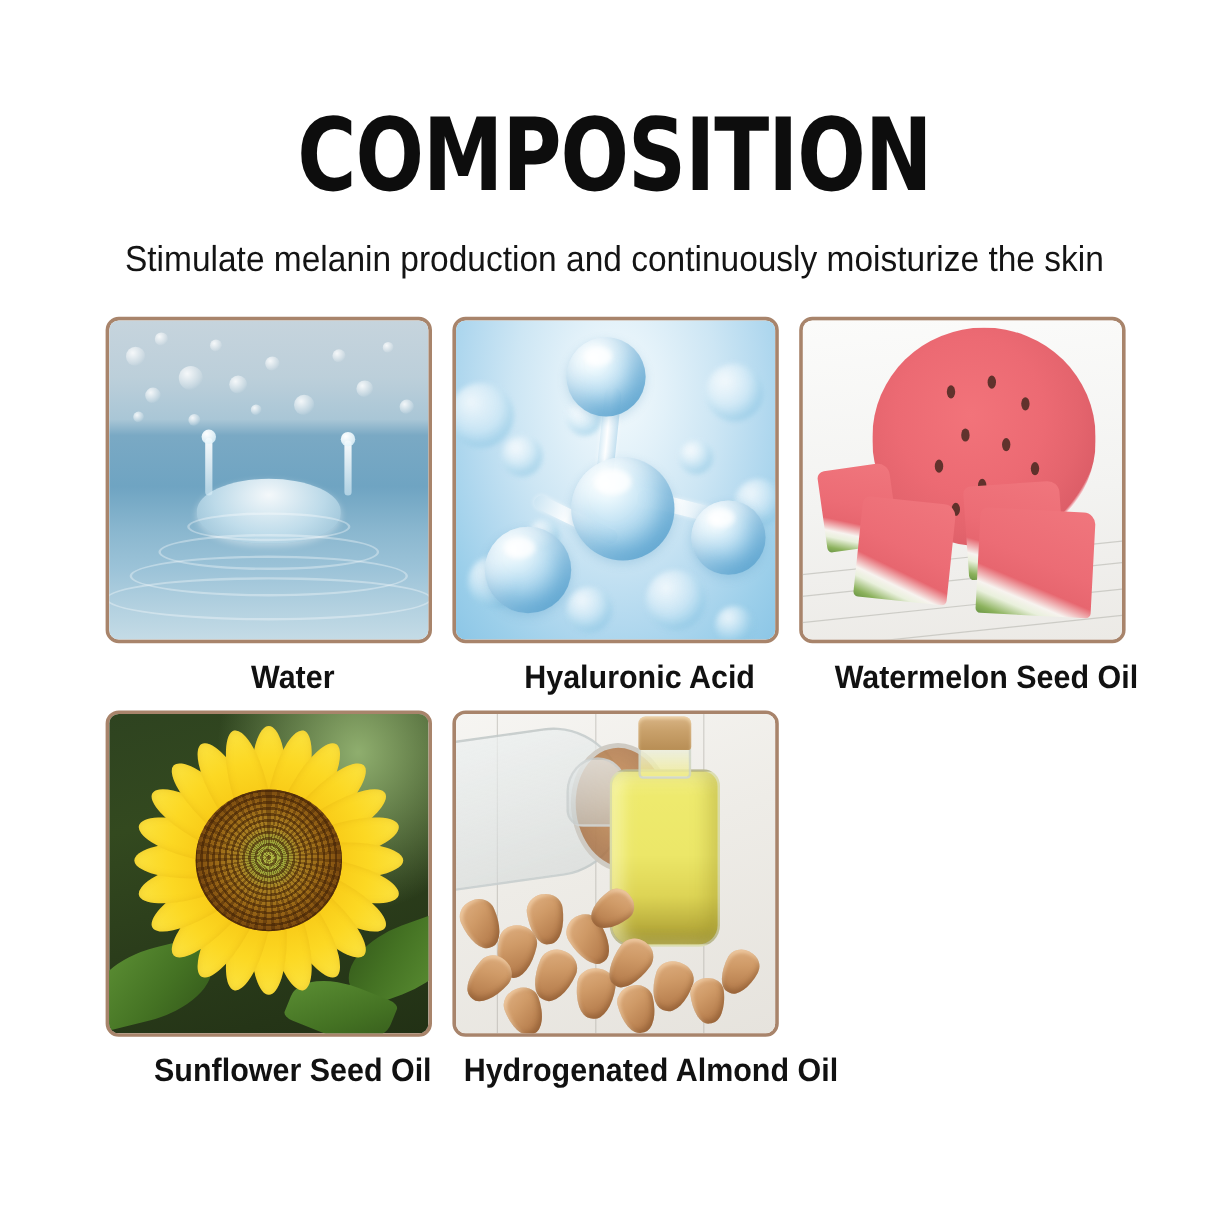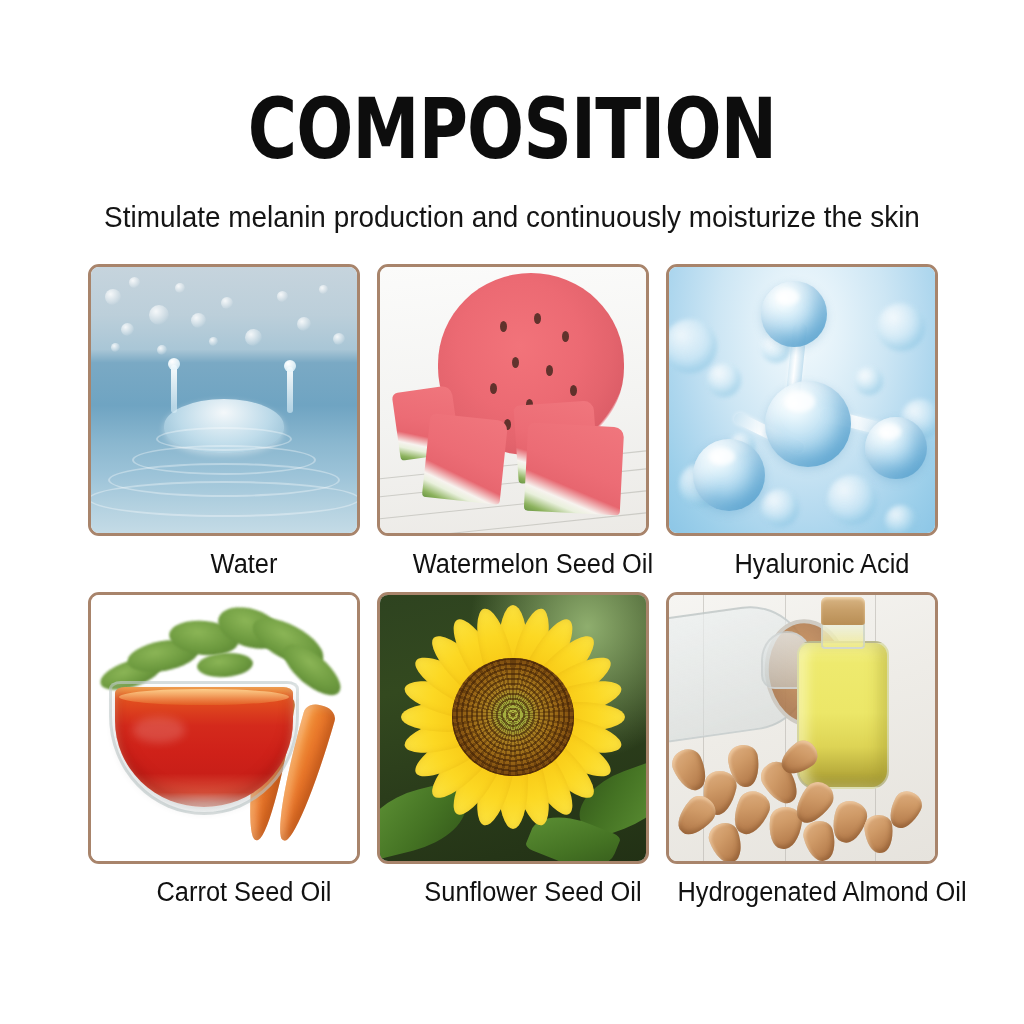--- a/index.html
+++ b/index.html
@@ -59,20 +59,21 @@
     left: 88px;
     top: 264px;
     width: 850px;
     display: grid;
     grid-template-columns: repeat(3, 272px);
     grid-column-gap: 17px;
     grid-row-gap: 12px;
   }
   .cell {
     width: 312px;
+    font-weight: bold;
   }
   .card {
     position: relative;
     width: 272px;
     height: 272px;
     box-sizing: border-box;
     border: 3px solid #a8846b;
     border-radius: 11px;
     overflow: hidden;
     background: #ffffff;
@@ -458,20 +459,49 @@
           <div class="ripple" style="top:214px;width:268px;height:32px;"></div>
           <div class="ripple" style="top:160px;width:132px;height:20px;"></div>
         </div>
       </div>
       <div class="caption">Water</div>
     </div>
 
     <div class="cell">
       <div class="card">
         <div class="photo">
+          <div class="ha-bg"></div>
+          <div class="ha-bokeh" style="left:-6px;top:52px;width:54px;height:54px;"></div>
+          <div class="ha-bokeh" style="left:38px;top:96px;width:34px;height:34px;"></div>
+          <div class="ha-bokeh" style="left:92px;top:66px;width:30px;height:30px;"></div>
+          <div class="ha-bokeh" style="left:208px;top:36px;width:48px;height:48px;"></div>
+          <div class="ha-bokeh" style="left:186px;top:100px;width:28px;height:28px;"></div>
+          <div class="ha-bokeh" style="left:232px;top:132px;width:40px;height:40px;"></div>
+          <div class="ha-bokeh" style="left:10px;top:196px;width:44px;height:44px;"></div>
+          <div class="ha-bokeh" style="left:92px;top:222px;width:38px;height:38px;"></div>
+          <div class="ha-bokeh" style="left:158px;top:208px;width:50px;height:50px;"></div>
+          <div class="ha-bokeh" style="left:216px;top:238px;width:32px;height:32px;"></div>
+          <div class="ha-bokeh" style="left:60px;top:166px;width:26px;height:26px;"></div>
+
+          <div class="ha-bond" style="left:120px;top:56px;width:14px;height:86px;transform:rotate(6deg);"></div>
+          <div class="ha-bond" style="left:150px;top:150px;width:82px;height:13px;transform:rotate(14deg);"></div>
+          <div class="ha-bond" style="left:62px;top:160px;width:76px;height:12px;transform:rotate(26deg);"></div>
+
+          <div class="ha-atom" style="left:92px;top:14px;width:66px;height:66px;"></div>
+          <div class="ha-atom" style="left:96px;top:114px;width:86px;height:86px;"></div>
+          <div class="ha-atom" style="left:196px;top:150px;width:62px;height:62px;"></div>
+          <div class="ha-atom" style="left:24px;top:172px;width:72px;height:72px;"></div>
+        </div>
+      </div>
+      <div class="caption">Hyaluronic Acid</div>
+    </div>
+
+    <div class="cell">
+      <div class="card">
+        <div class="photo">
           <div class="melon-bg"></div>
           <div class="plank" style="top:196px;"></div>
           <div class="plank" style="top:214px;"></div>
           <div class="plank" style="top:236px;"></div>
           <div class="plank" style="top:258px;"></div>
           <div class="melon-half">
             <div class="melon-seed" style="left:62px;top:48px;"></div>
             <div class="melon-seed" style="left:96px;top:40px;"></div>
             <div class="melon-seed" style="left:124px;top:58px;"></div>
             <div class="melon-seed" style="left:74px;top:84px;"></div>
@@ -484,68 +514,20 @@
           </div>
           <div class="melon-wedge" style="left:16px;top:122px;width:60px;height:68px;transform:rotate(-8deg);"></div>
           <div class="melon-wedge" style="left:46px;top:150px;width:78px;height:84px;transform:rotate(6deg);"></div>
           <div class="melon-wedge" style="left:136px;top:136px;width:80px;height:78px;transform:rotate(-4deg);"></div>
           <div class="melon-wedge" style="left:146px;top:158px;width:96px;height:88px;transform:rotate(3deg);"></div>
         </div>
       </div>
       <div class="caption">Watermelon Seed Oil</div>
     </div>
 
-    <div class="cell">
-      <div class="card">
-        <div class="photo">
-          <div class="ha-bg"></div>
-          <div class="ha-bokeh" style="left:-6px;top:52px;width:54px;height:54px;"></div>
-          <div class="ha-bokeh" style="left:38px;top:96px;width:34px;height:34px;"></div>
-          <div class="ha-bokeh" style="left:92px;top:66px;width:30px;height:30px;"></div>
-          <div class="ha-bokeh" style="left:208px;top:36px;width:48px;height:48px;"></div>
-          <div class="ha-bokeh" style="left:186px;top:100px;width:28px;height:28px;"></div>
-          <div class="ha-bokeh" style="left:232px;top:132px;width:40px;height:40px;"></div>
-          <div class="ha-bokeh" style="left:10px;top:196px;width:44px;height:44px;"></div>
-          <div class="ha-bokeh" style="left:92px;top:222px;width:38px;height:38px;"></div>
-          <div class="ha-bokeh" style="left:158px;top:208px;width:50px;height:50px;"></div>
-          <div class="ha-bokeh" style="left:216px;top:238px;width:32px;height:32px;"></div>
-          <div class="ha-bokeh" style="left:60px;top:166px;width:26px;height:26px;"></div>
-
-          <div class="ha-bond" style="left:120px;top:56px;width:14px;height:86px;transform:rotate(6deg);"></div>
-          <div class="ha-bond" style="left:150px;top:150px;width:82px;height:13px;transform:rotate(14deg);"></div>
-          <div class="ha-bond" style="left:62px;top:160px;width:76px;height:12px;transform:rotate(26deg);"></div>
-
-          <div class="ha-atom" style="left:92px;top:14px;width:66px;height:66px;"></div>
-          <div class="ha-atom" style="left:96px;top:114px;width:86px;height:86px;"></div>
-          <div class="ha-atom" style="left:196px;top:150px;width:62px;height:62px;"></div>
-          <div class="ha-atom" style="left:24px;top:172px;width:72px;height:72px;"></div>
-        </div>
-      </div>
-      <div class="caption">Hyaluronic Acid</div>
-    </div>
-
-    <div class="cell">
-      <div class="card">
-        <div class="photo">
-          <div class="carrot-bg"></div>
-          <div class="carrot-frond" style="left:8px;top:66px;width:64px;height:26px;transform:rotate(-18deg);"></div>
-          <div class="carrot-frond" style="left:36px;top:46px;width:72px;height:30px;transform:rotate(-10deg);"></div>
-          <div class="carrot-frond" style="left:78px;top:26px;width:70px;height:34px;transform:rotate(6deg);"></div>
-          <div class="carrot-frond" style="left:126px;top:14px;width:66px;height:38px;transform:rotate(18deg);"></div>
-          <div class="carrot-frond" style="left:158px;top:30px;width:78px;height:34px;transform:rotate(28deg);"></div>
-          <div class="carrot-frond" style="left:186px;top:60px;width:70px;height:30px;transform:rotate(40deg);"></div>
-          <div class="carrot-frond" style="left:106px;top:58px;width:56px;height:24px;transform:rotate(-4deg);"></div>
-          <div class="carrot-root" style="left:160px;top:96px;width:34px;height:150px;transform:rotate(9deg);"></div>
-          <div class="carrot-root" style="left:196px;top:108px;width:32px;height:140px;transform:rotate(16deg);"></div>
-          <div class="bowl-glass"></div>
-          <div class="oil-bowl"></div>
-        </div>
-      </div>
-      <div class="caption">Carrot Seed Oil</div>
-    </div>
 
     <div class="cell">
       <div class="card">
         <div class="photo">
           <div class="sun-bg"></div>
           <div class="leaf" style="left:-16px;top:196px;width:104px;height:58px;transform:rotate(-14deg);"></div>
           <div class="leaf" style="left:196px;top:178px;width:96px;height:54px;transform:rotate(160deg);"></div>
           <div class="leaf" style="left:150px;top:224px;width:86px;height:46px;transform:rotate(22deg);"></div>
           <div style="position:absolute;left:50%;top:46%;width:250px;height:250px;margin-left:-125px;margin-top:-125px;">
             <div class="petal" style="transform:rotate(0deg);"></div>

